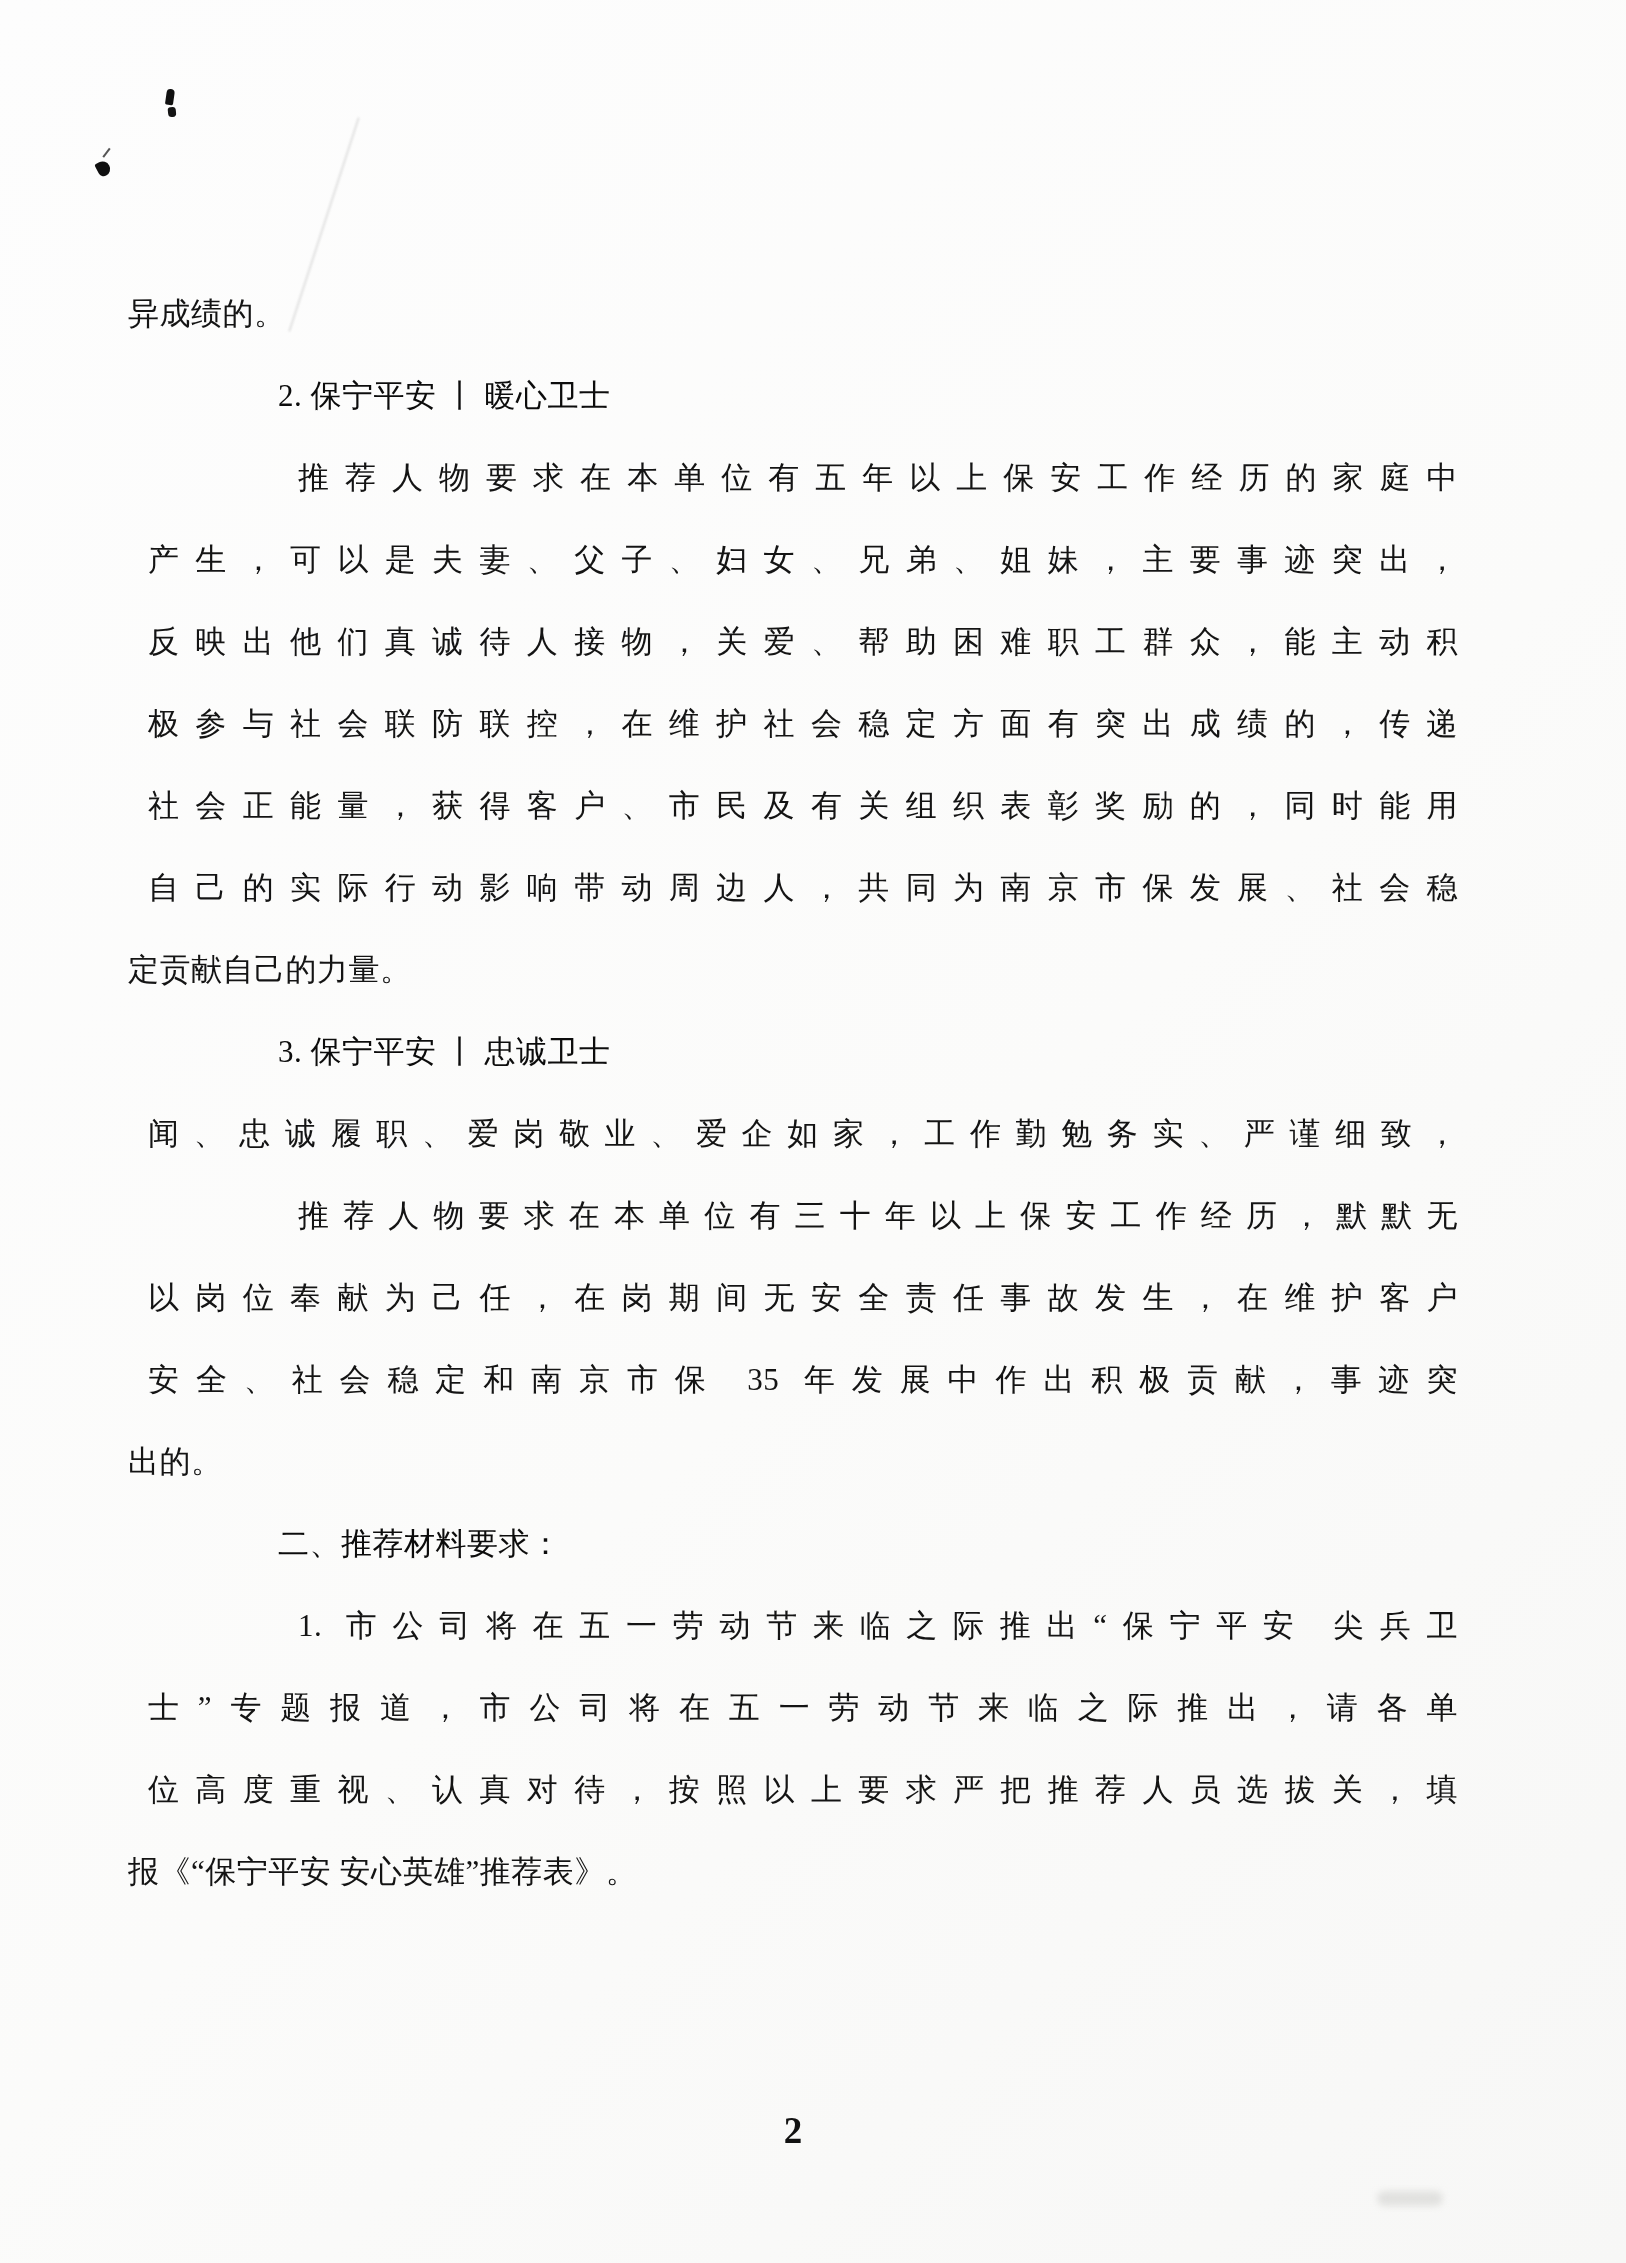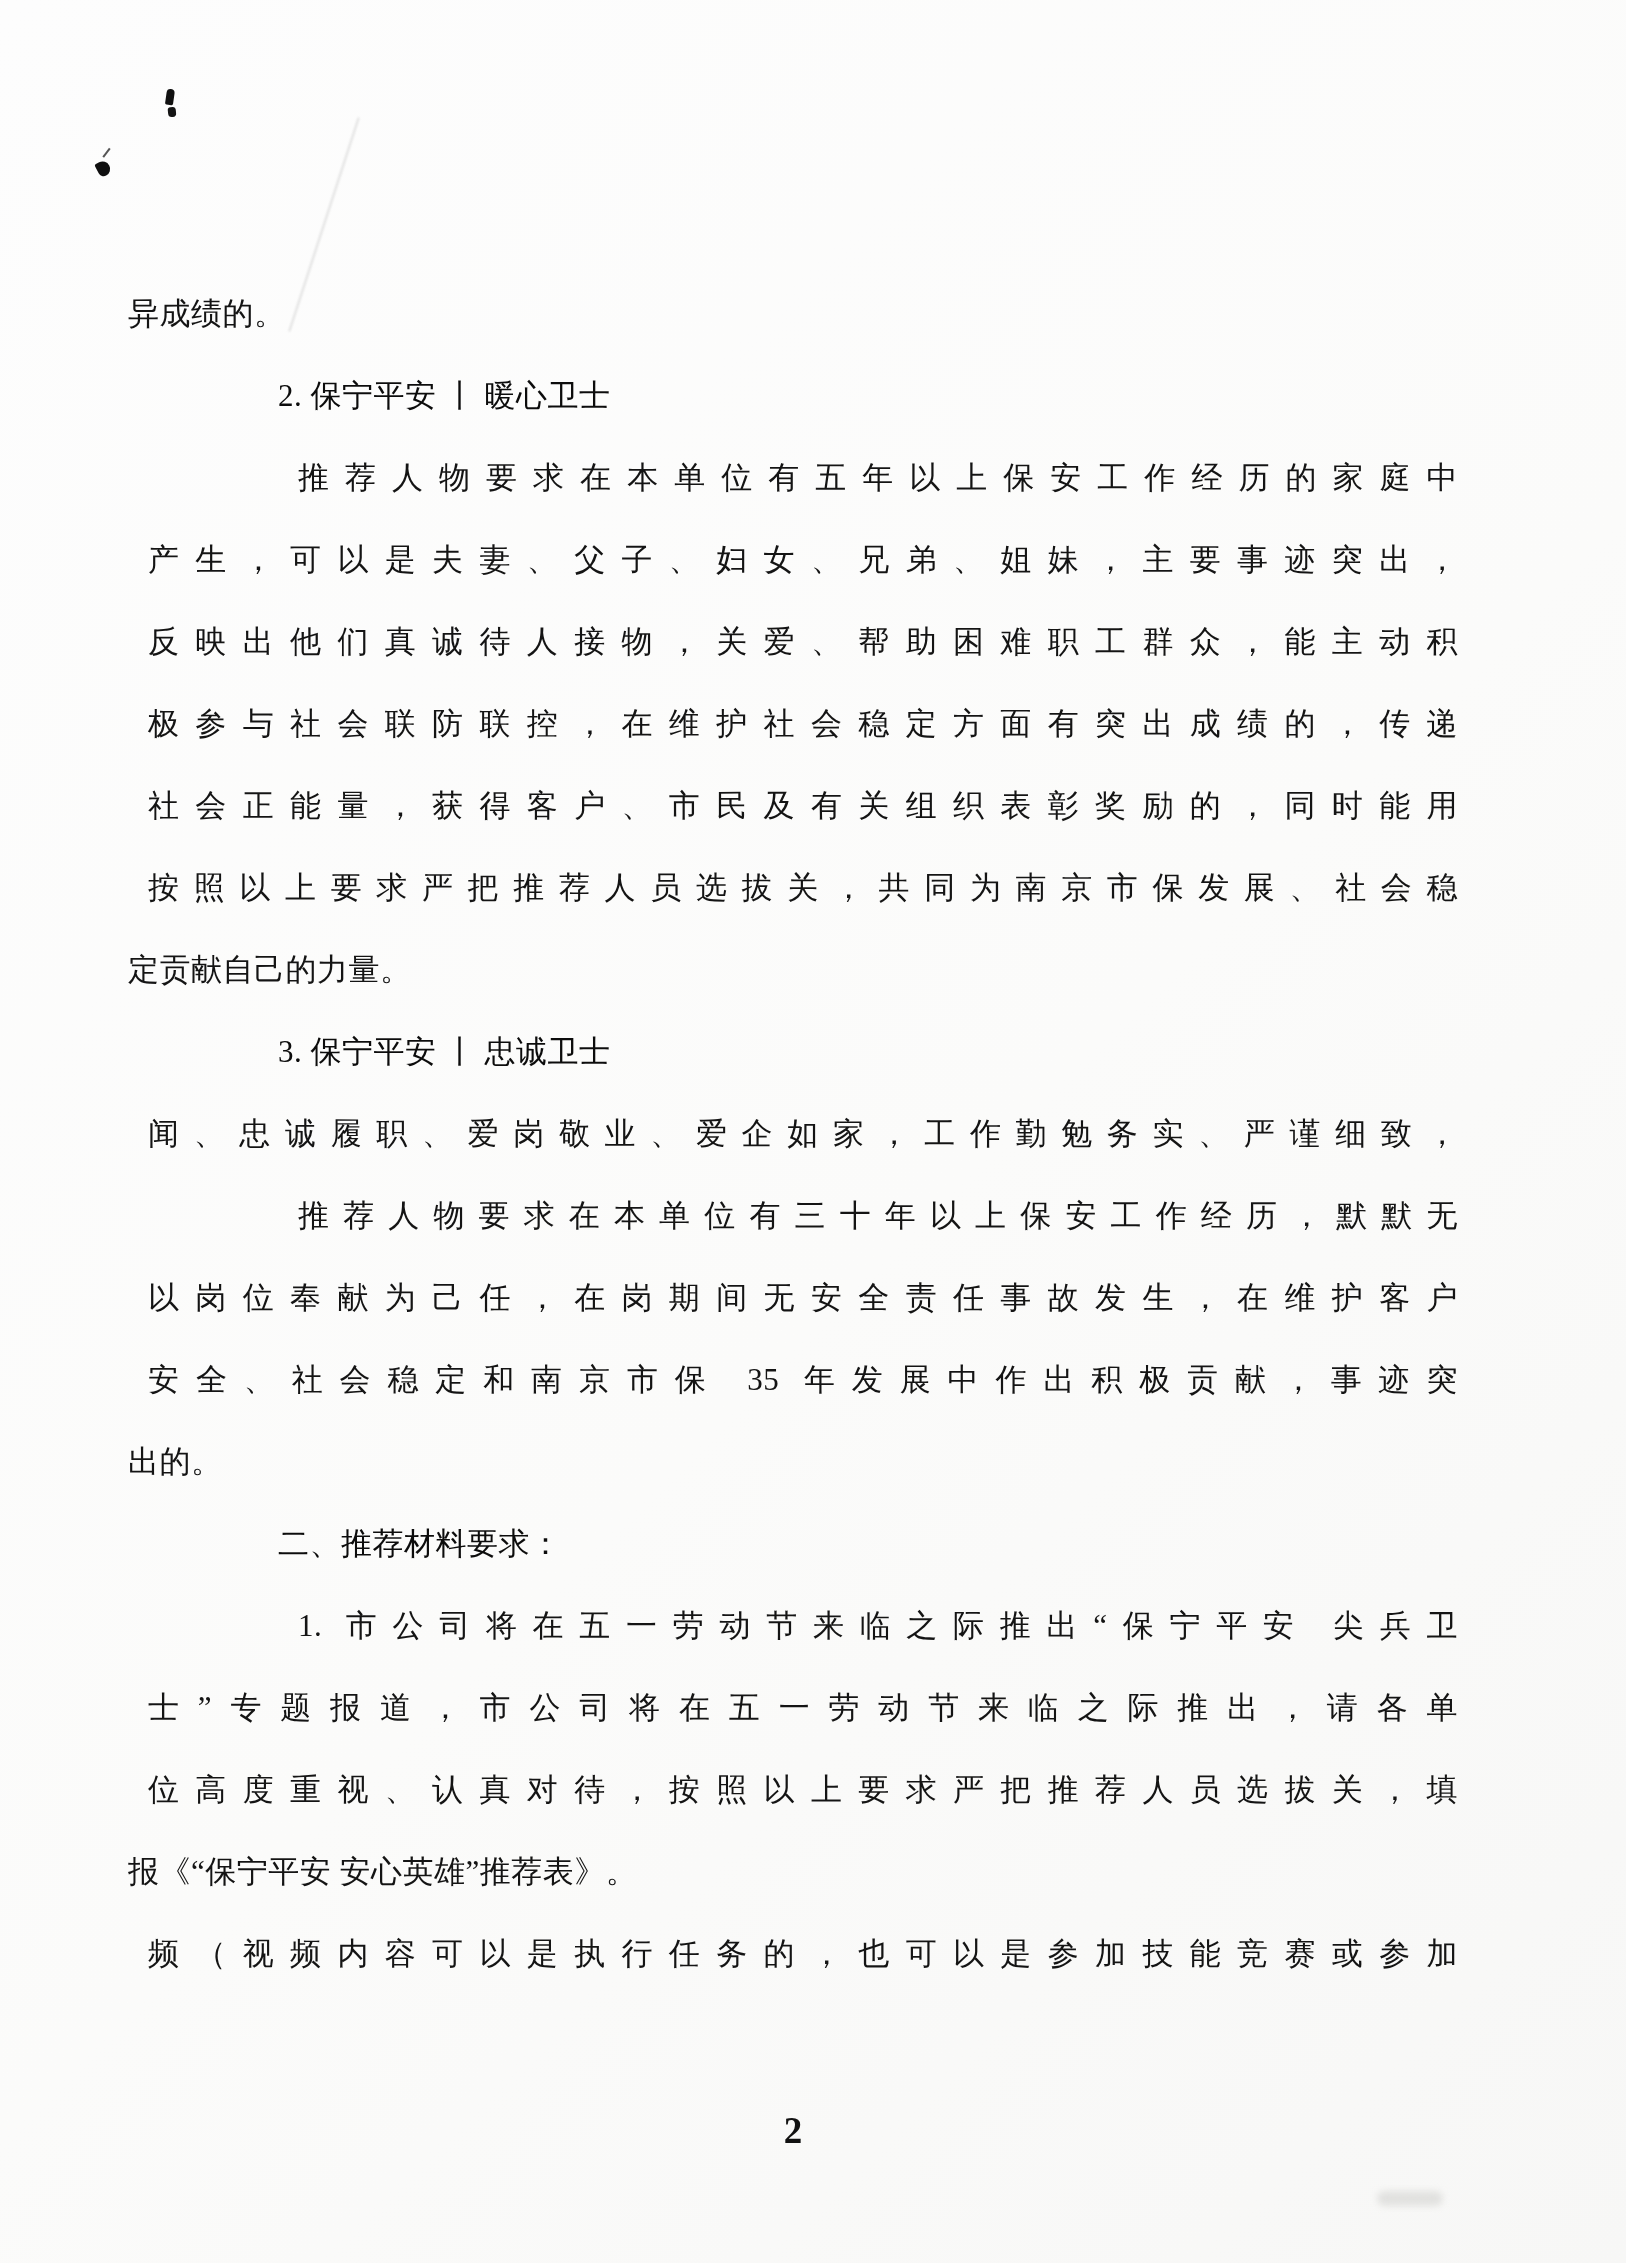--- a/index.html
+++ b/index.html
@@ -95,31 +95,30 @@
   <div class="smudge"></div>
 
   <main class="content">
       <div class="line continuation">异成绩的。</div>
       <div class="line heading">2. 保宁平安 丨 暖心卫士</div>
       <div class="line para-start fill">推荐人物要求在本单位有五年以上保安工作经历的家庭中</div>
       <div class="line continuation fill">产生，可以是夫妻、父子、妇女、兄弟、姐妹，主要事迹突出，</div>
       <div class="line continuation fill">反映出他们真诚待人接物，关爱、帮助困难职工群众，能主动积</div>
       <div class="line continuation fill">极参与社会联防联控，在维护社会稳定方面有突出成绩的，传递</div>
       <div class="line continuation fill">社会正能量，获得客户、市民及有关组织表彰奖励的，同时能用</div>
-      <div class="line continuation fill">按照以上要求严把推荐人员选拔关，共同为南京市保发展、社会稳</div>
+      <div class="line continuation fill">自己的实际行动影响带动周边人，共同为南京市保发展、社会稳</div>
       <div class="line continuation">定贡献自己的力量。</div>
       <div class="line heading">3. 保宁平安 丨 忠诚卫士</div>
       <div class="line continuation fill">闻、忠诚履职、爱岗敬业、爱企如家，工作勤勉务实、严谨细致，</div>
       <div class="line para-start fill">推荐人物要求在本单位有三十年以上保安工作经历，默默无</div>
       <div class="line continuation fill">以岗位奉献为己任，在岗期间无安全责任事故发生，在维护客户</div>
       <div class="line continuation fill">安全、社会稳定和南京市保 35 年发展中作出积极贡献，事迹突</div>
       <div class="line continuation">出的。</div>
       <div class="line heading">二、推荐材料要求：</div>
       <div class="line para-start fill">1. 市公司将在五一劳动节来临之际推出“保宁平安 尖兵卫</div>
       <div class="line continuation fill">士”专题报道，市公司将在五一劳动节来临之际推出，请各单</div>
       <div class="line continuation fill">位高度重视、认真对待，按照以上要求严把推荐人员选拔关，填</div>
       <div class="line continuation">报《“保宁平安 安心英雄”推荐表》。</div>
-      <div class="line continuation fill">频（视频内容可以是执行任务的，也可以是参加技能竞赛或参加</div>
     </main>
 
   <div class="page-number">2</div>
 </div>
 
 
 </body></html>

